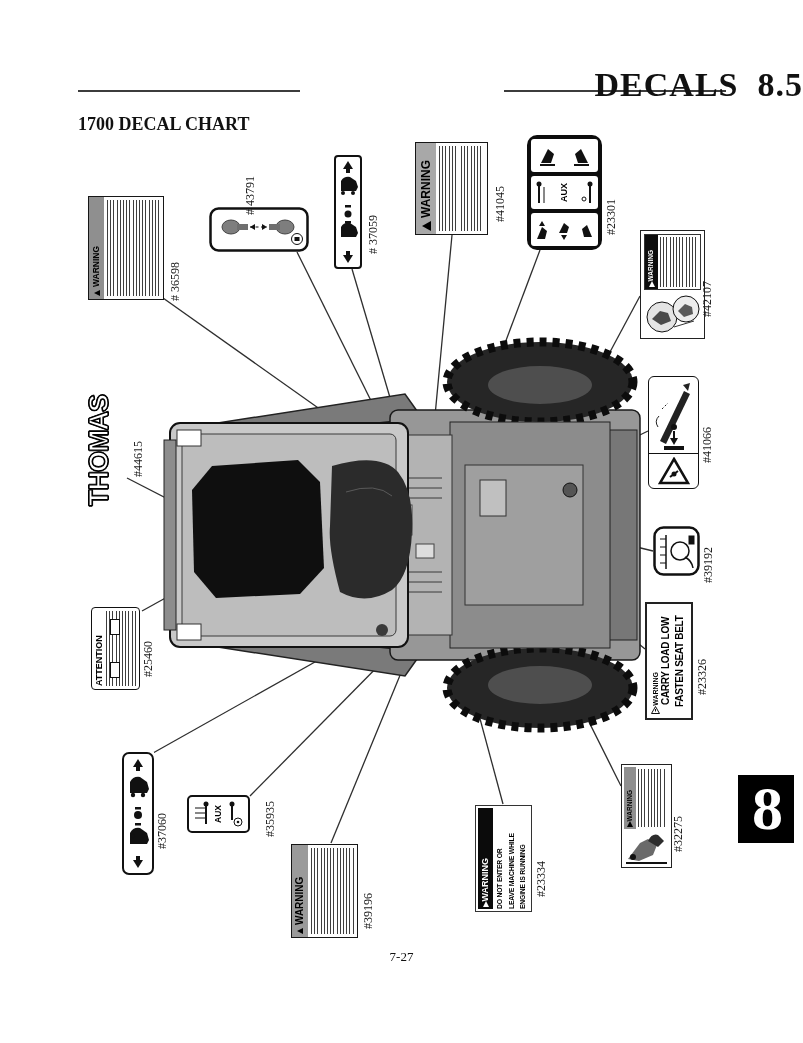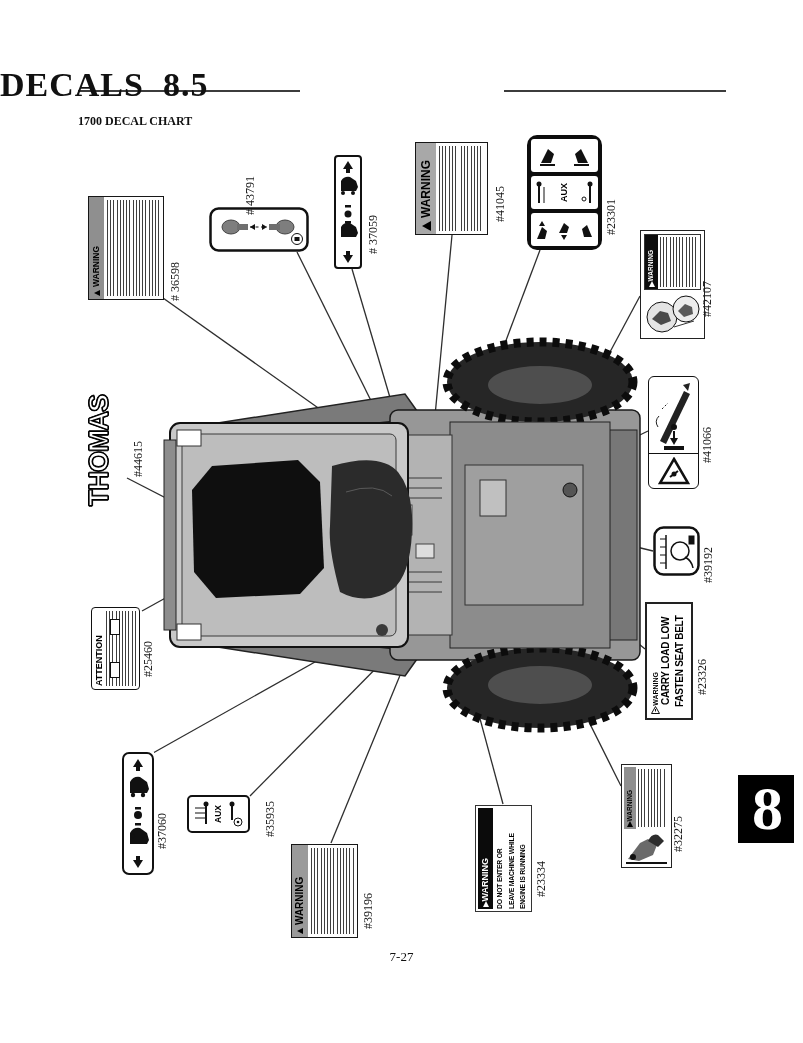--- a/index.html
+++ b/index.html
@@ -1,23 +1,23 @@
 <!DOCTYPE html>
 <html><head>
 <meta charset="utf-8">
 <style>
   html,body{margin:0;padding:0;}
   body{width:803px;height:1043px;background:#fff;position:relative;overflow:hidden;
        font-family:"Liberation Serif",serif;color:#111;}
   .abs{position:absolute;box-sizing:border-box;}
   
   .rule{position:absolute;height:2px;background:#3c3c3c;}
-  .title{position:absolute;left:0;right:0;top:66px;text-align:left;font-size:34px;
+  .title{position:absolute;left:0;right:0;top:66px;text-align:right;font-size:34px;
          font-weight:bold;letter-spacing:1px;white-space:pre;margin:0;}
-  .heading{position:absolute;left:78px;top:114px;font-size:12px;font-weight:bold;margin:0;}
+  .heading{position:absolute;left:78px;top:114px;font-size:18px;font-weight:bold;margin:0;}
   .pagenum{position:absolute;left:0;right:0;top:949px;text-align:center;font-size:13px;}
   .tab8{position:absolute;left:738px;top:775px;width:56px;height:68px;background:#000;
         color:#fff;overflow:hidden;}
   .tab8 span{font-family:"Liberation Serif",serif;font-weight:bold;font-size:62px;
         line-height:66px;display:block;margin-left:14px;}
   
   .vt{writing-mode:vertical-rl;transform:rotate(180deg);}
   .plabel{position:absolute;width:16px;font-size:12px;color:#1a1a1a;
           font-family:"Liberation Serif",serif;display:flex;align-items:center;}
   

